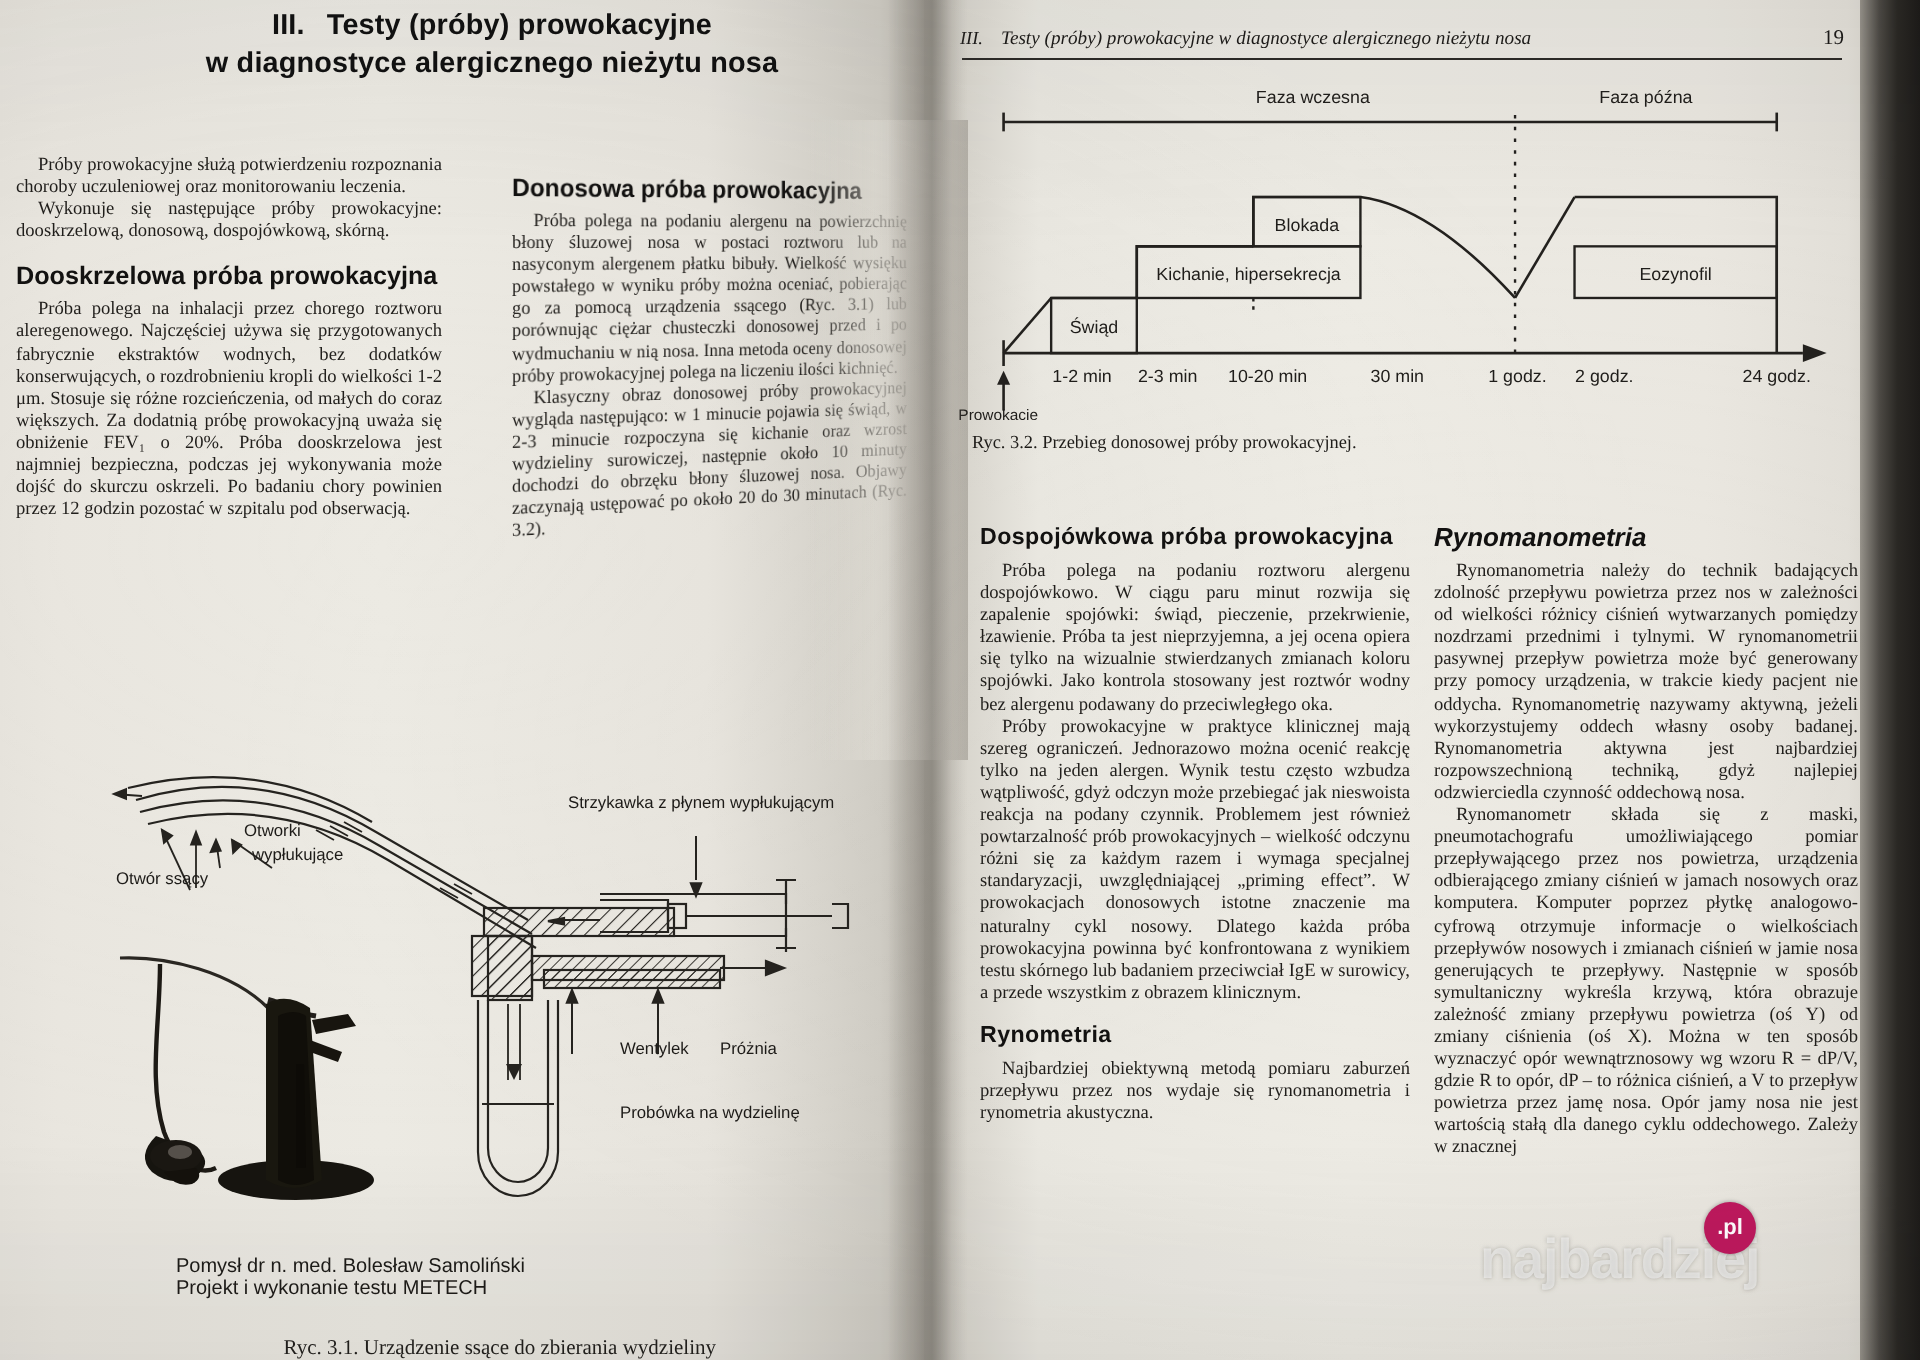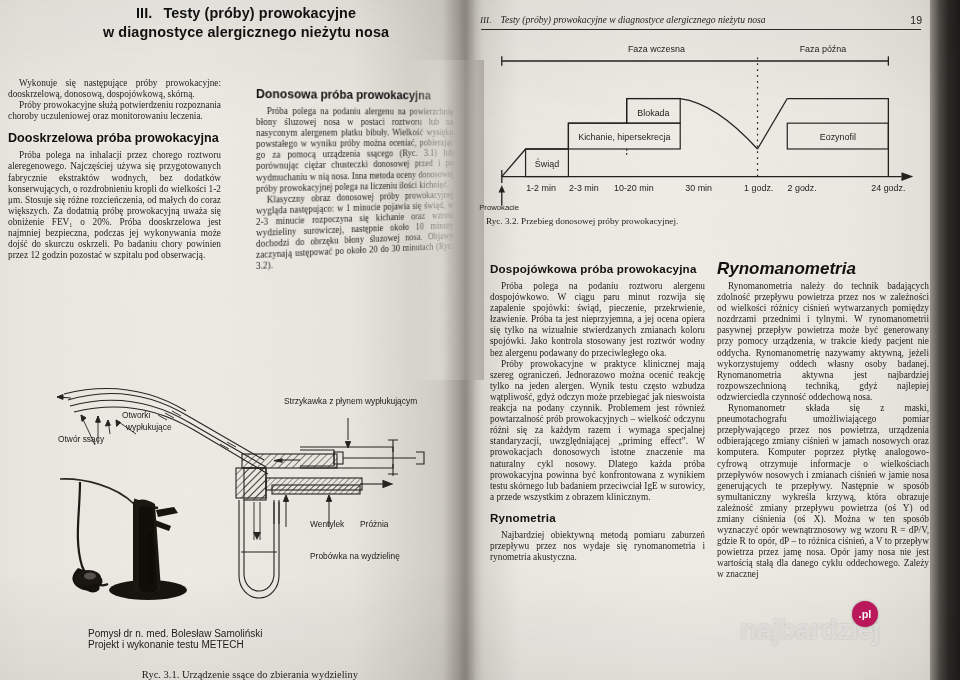--- a/index.html
+++ b/index.html
@@ -84,21 +84,21 @@
 
   
   #running-head{
     position:absolute;left:480px;top:14px;width:442px;
     font-family:"Liberation Serif",serif;font-style:italic;
     font-size:9.6px;color:#1d1b19;
   }
   #running-head .rh-num{margin-right:9px;font-size:9.2px;}
   #running-head .pageno{
     position:absolute;right:0;top:0;font-style:normal;
-    font-family:Liberation Sans, sans-serif;font-size:10.5px;margin-left:46px;
+    font-family:Liberation Serif, serif;font-size:10.5px;margin-left:46px;
   }
   #running-rule{
     position:absolute;left:481px;top:29px;width:440px;height:1px;
     background:#2c2a27;
   }
 
   
   #fig-wrap{position:absolute;left:478px;top:34px;width:452px;height:176px;}
   #fig-caption{
     position:absolute;left:486px;top:216px;
@@ -107,21 +107,21 @@
 
   #rp-col1{left:490px;top:262px;width:215px;}
   #rp-col2{left:717px;top:262px;width:212px;}
   .h-sans-sec{
     font-family:"Liberation Sans",sans-serif;font-weight:bold;
     font-size:11.6px;line-height:14px;color:#121110;margin:0 0 5px 0;
     letter-spacing:.2px;
   }
   .h-sans-ital{
     font-family:"Liberation Sans",sans-serif;font-weight:bold;font-style:italic;
-    font-size:17px;line-height:14px;color:#121110;margin:0 0 5px 0;
+    font-size:13px;line-height:14px;color:#121110;margin:0 0 5px 0;
   }
   .gap{height:8px;}
 
   
   #illus{position:absolute;left:38px;top:382px;width:420px;height:290px;}
   #illus-credit{
     position:absolute;left:56px;top:628px;
     font-family:"Liberation Sans",sans-serif;font-size:10px;line-height:11px;color:#1d1b18;margin-left:32px;
   }
   #illus-caption{
@@ -157,22 +157,22 @@
   <div class="sheet" id="right-sheet"></div>
   <div id="right-edge"></div>
 
   <div id="chapter-title">
     <span class="num">III.</span><span>Testy (próby) prowokacyjne</span><br>
     <span>w diagnostyce alergicznego nieżytu nosa</span>
   </div>
 
   <div class="col" id="lp-col1">
     <div class="body-text">
+      <p>Próby prowokacyjne służą potwierdzeniu rozpoznania choroby uczuleniowej oraz monitorowaniu leczenia.</p>
       <p>Wykonuje się następujące próby prowokacyjne: dooskrzelową, donosową, dospojówkową, skórną.</p>
-      <p>Próby prowokacyjne służą potwierdzeniu rozpoznania choroby uczuleniowej oraz monitorowaniu leczenia.</p>
     </div>
     <div class="sec-head">Dooskrzelowa próba prowokacyjna</div>
     <div class="body-text">
       <p>Próba polega na inhalacji przez chorego roztworu aleregenowego. Najczęściej używa się przygotowanych fabrycznie ekstraktów wodnych, bez dodatków konserwujących, o rozdrobnieniu kropli do wielkości 1-2 μm. Stosuje się różne rozcieńczenia, od małych do coraz większych. Za dodatnią próbę prowokacyjną uważa się obniżenie FEV₁ o 20%. Próba dooskrzelowa jest najmniej bezpieczna, podczas jej wykonywania może dojść do skurczu oskrzeli. Po badaniu chory powinien przez 12 godzin pozostać w szpitalu pod obserwacją.</p>
     </div>
   </div>
 
   <div class="col" id="lp-col2">
     <div class="sec-head">Donosowa próba prowokacyjna</div>
     <div class="body-text">

